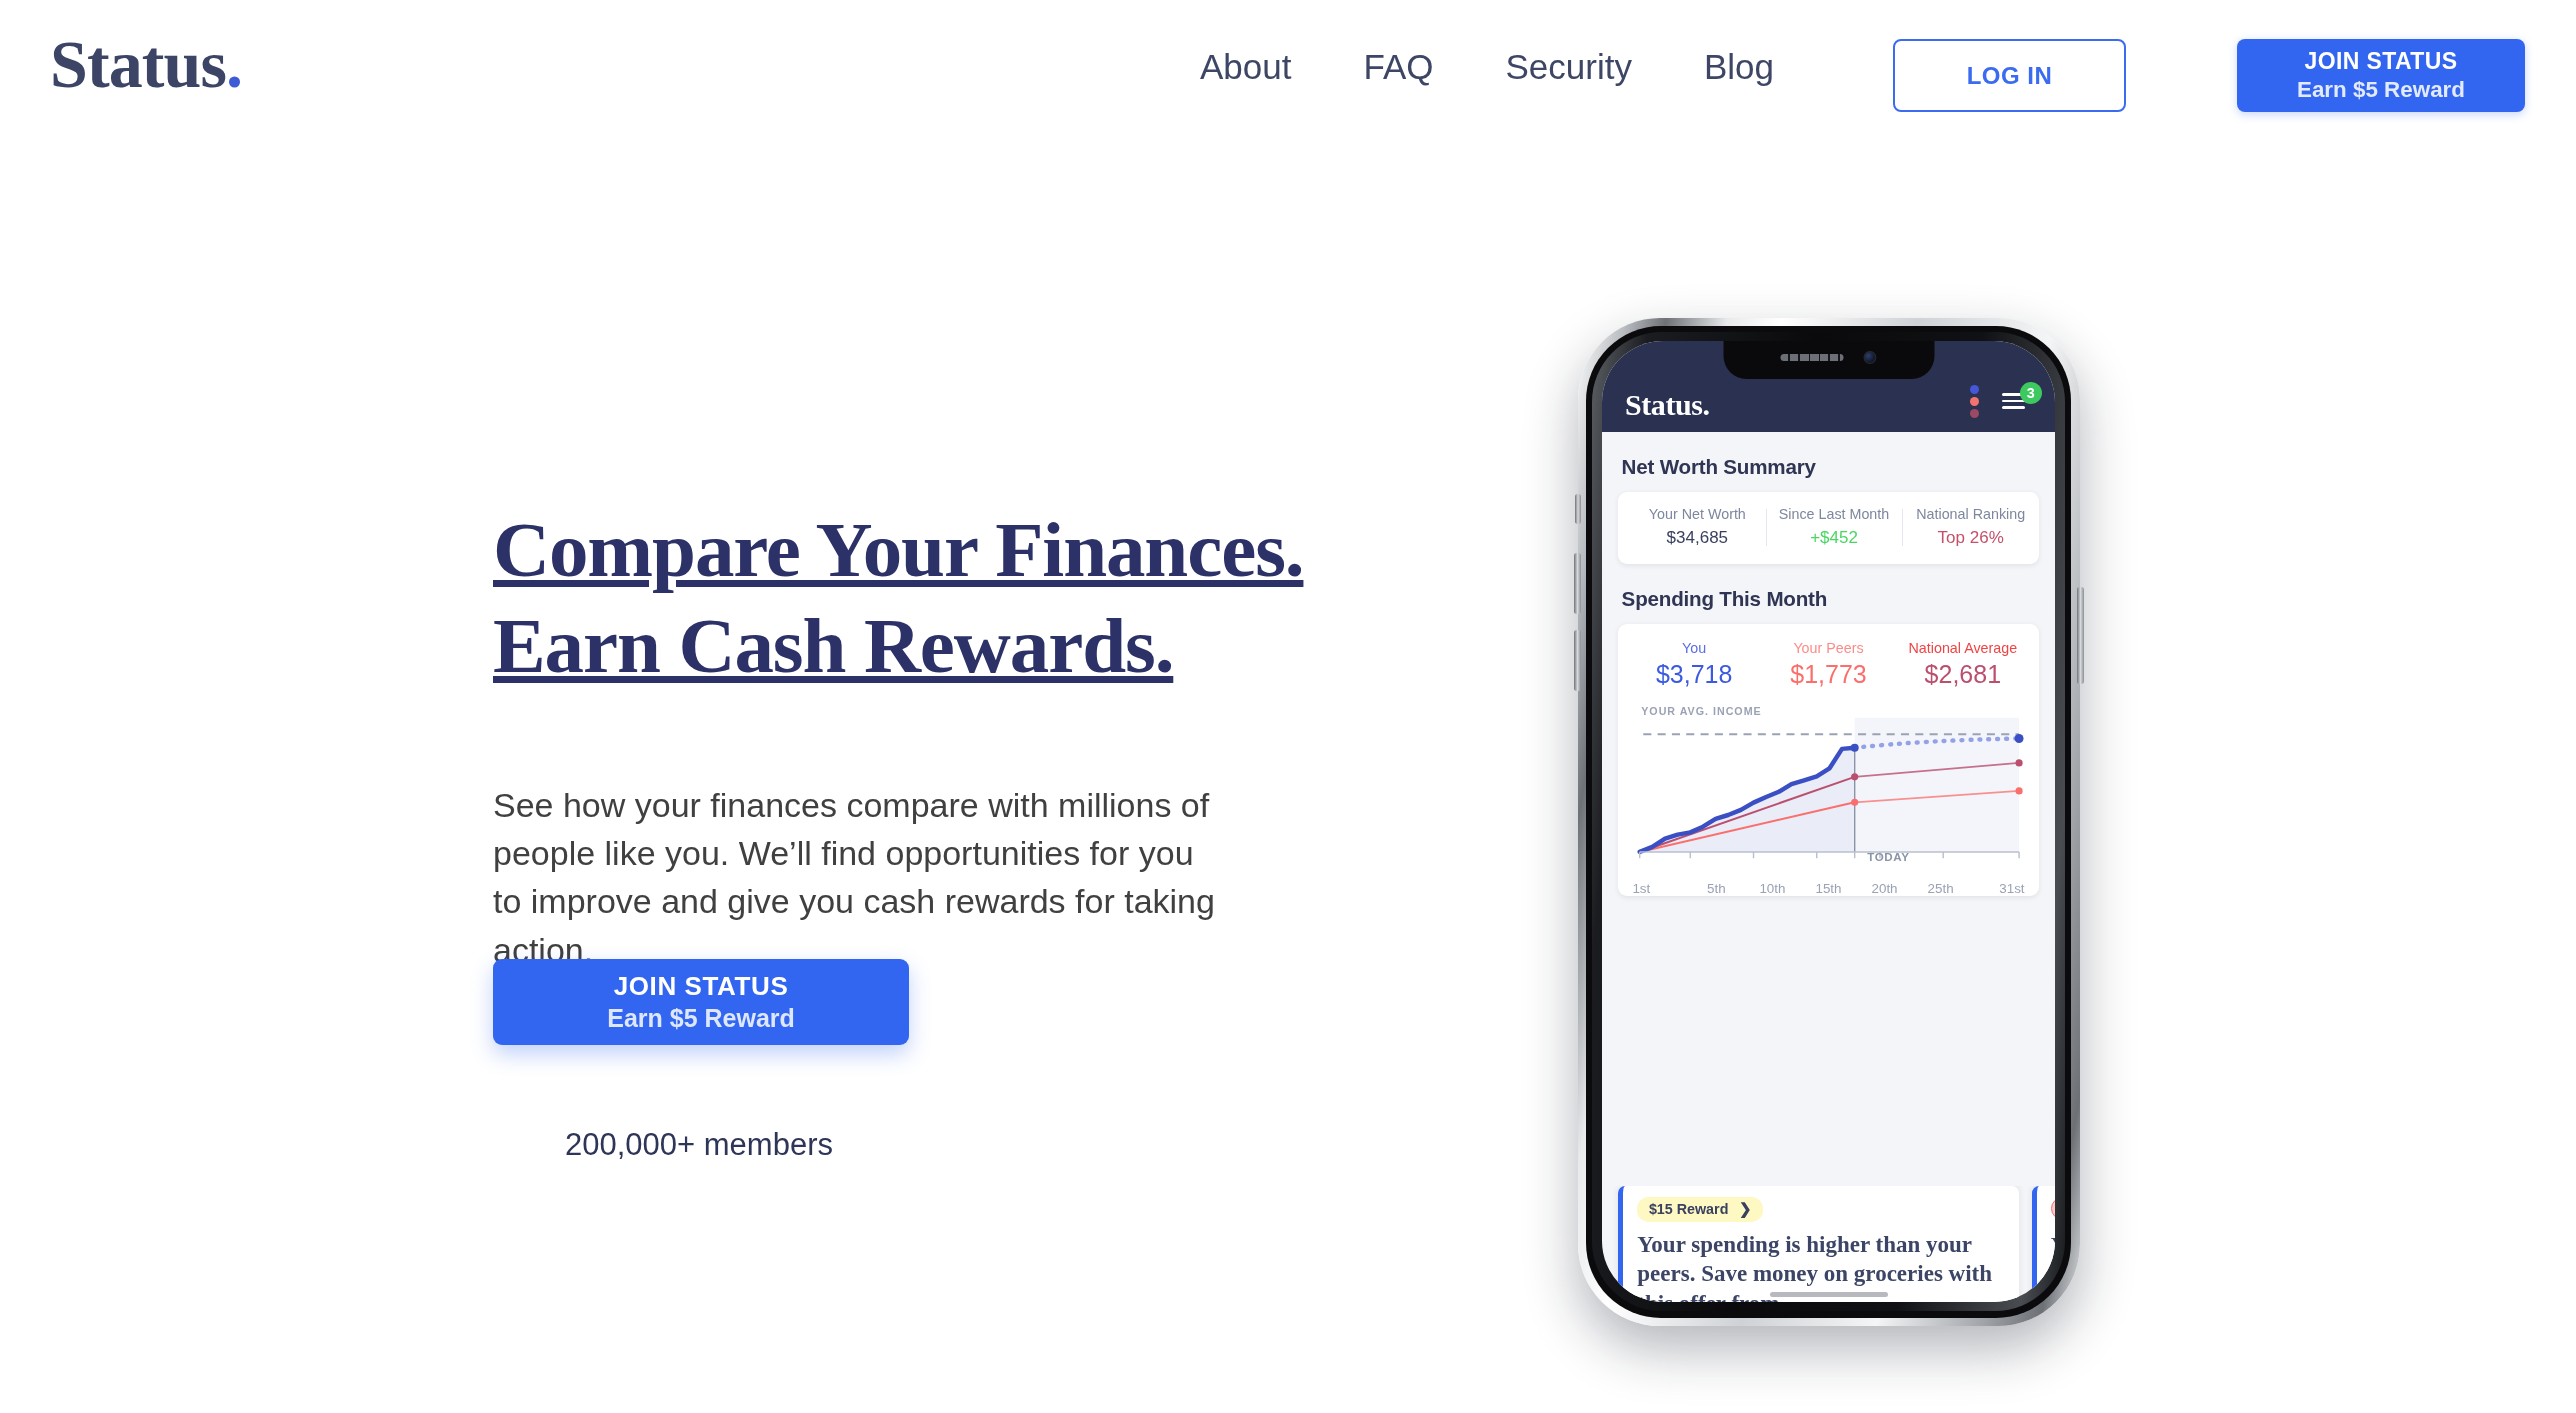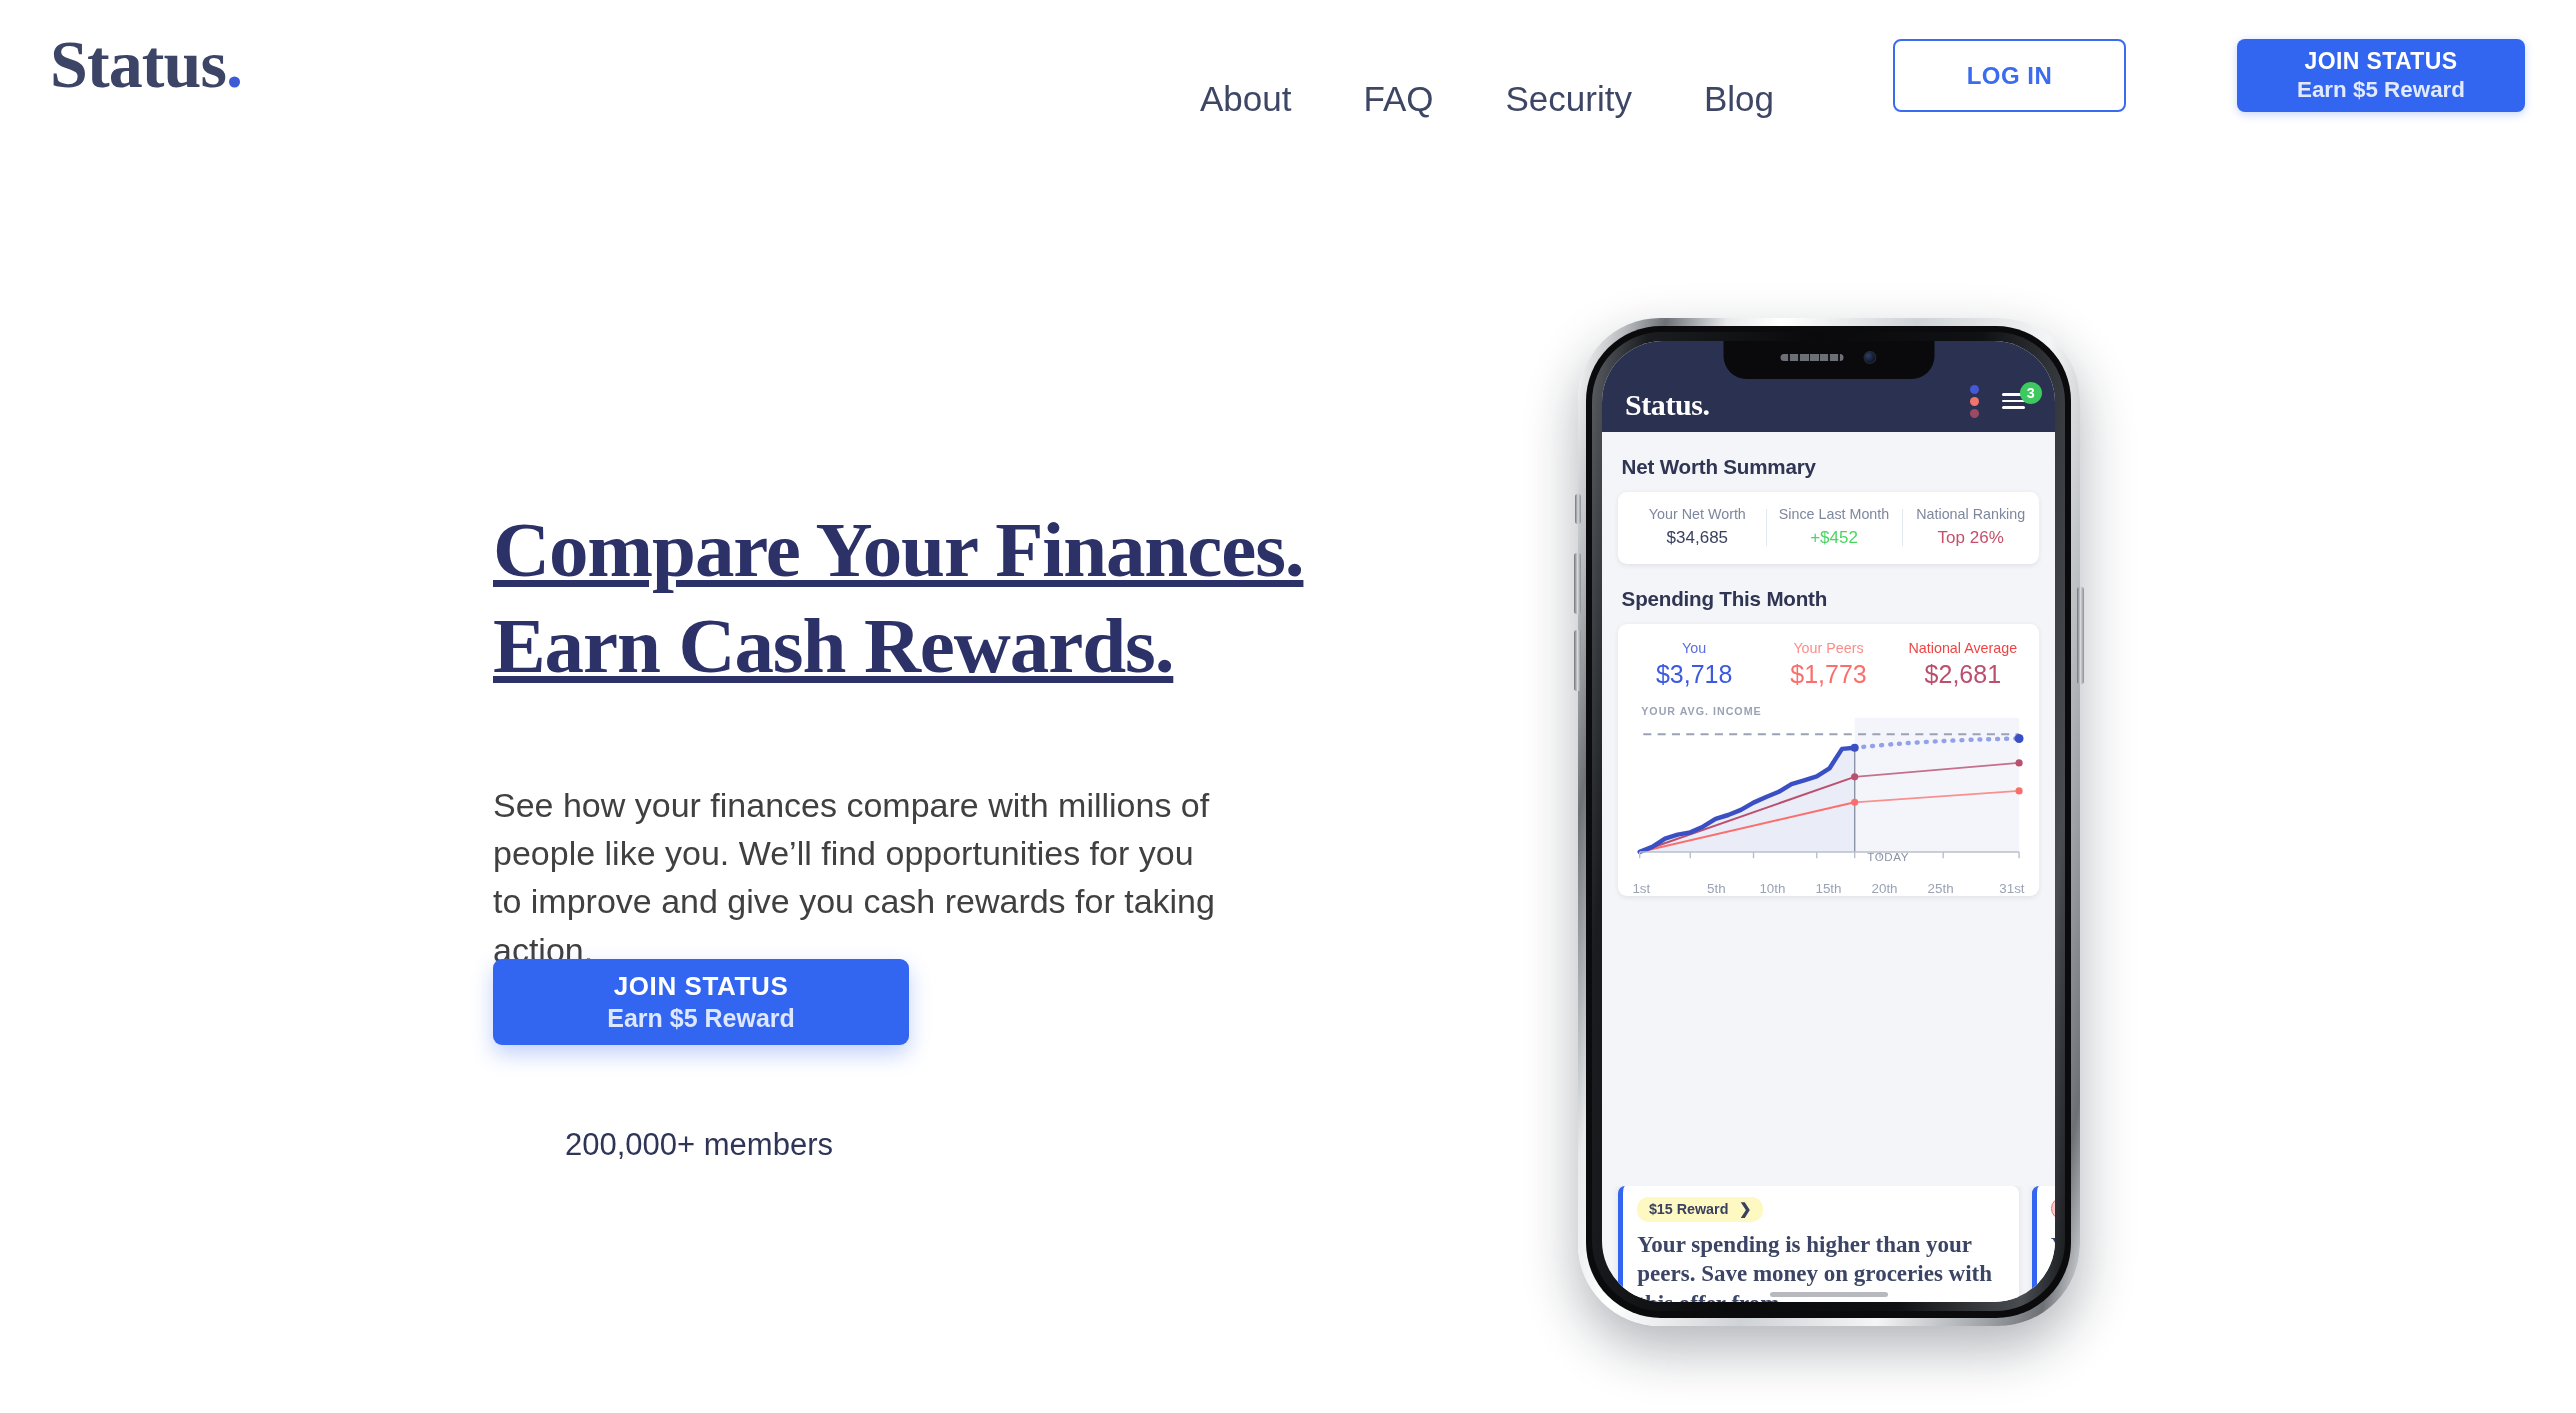--- a/index.html
+++ b/index.html
@@ -23,21 +23,21 @@
     font-size: 68px;
     color: #3c4566;
     letter-spacing: -0.9px;
     line-height: 1;
     white-space: nowrap;
   }
   .brand .dot { color: #3e5bd6; }
 
   .main-nav {
     position: absolute; left: 1164px; top: 47px;
-    display: flex; align-items: center; gap: 0; margin-top: 32px;
+    display: flex; align-items: center; gap: 0;
   }
   .nav-link {
     font-size: 35px;
     color: #3d4664;
     text-decoration: none;
     padding: 0 36px;
     white-space: nowrap;
     cursor: pointer;
   }
 
@@ -237,21 +237,21 @@
 
   .chart-box { position: relative; height: 170px; margin: 12.5px 7.2px 0 7.2px; }
   .chart-box svg { display: block; }
   .income-label {
     position: absolute; left: 16px; top: -1.8px;
     font-size: 10.7px; font-weight: 700; color: #9aa2b4;
     letter-spacing: 1px;
   }
   .today-label {
     position: absolute; left: 242px; top: 143px;
-    font-size: 11.6px; font-weight: 400; color: #8b93a6;
+    font-size: 11.6px; font-weight: 700; color: #8b93a6;
     letter-spacing: 0.6px;
   }
   .xaxis { display: flex; margin: 3.6px 7.2px 0 7.2px; padding: 0 7.2px; }
   .xtick { flex: 1; font-size: 13.4px; color: #9aa2b4; text-align: center; }
   .xtick:first-child { text-align: left; }
   .xtick:last-child { text-align: right; }
 
   
   .reward-strip {
     position: absolute; left: 0; bottom: 0;

